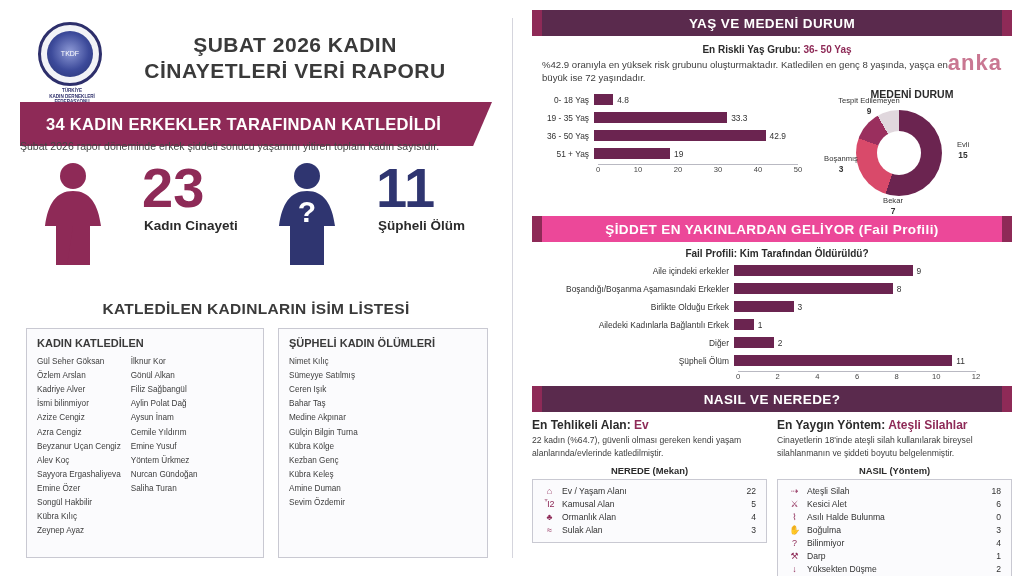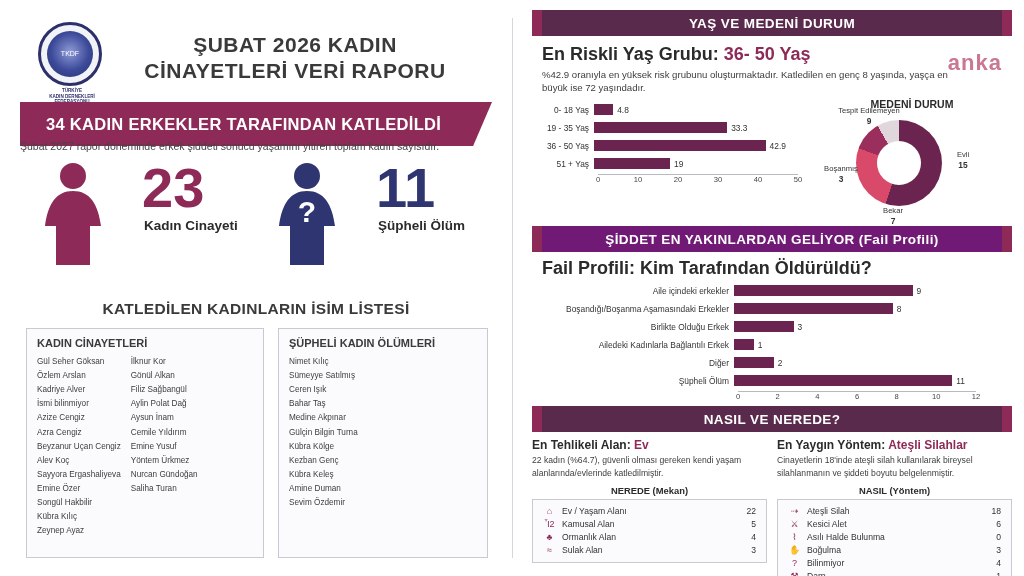--- a/index.html
+++ b/index.html
@@ -86,31 +86,31 @@
 
   
   .right { position:absolute; left:520px; top:0; width:504px; height:408px; padding:10px 12px; }
 
   .sec-header {
     height:26px; color:#fff; font-size:13.5px; font-weight:bold;
     display:flex; align-items:center; justify-content:center;
     letter-spacing:.4px; position:relative;
   }
   .sec-header.v1 { background:#5a2a4d; }
-  .sec-header.v2 { background:#701a75; }
+  .sec-header.v2 { background:#ec4899; }
   .sec-header.v3 { background:#5a2a4d; }
   .sec-header .sidecap { position:absolute; top:0; bottom:0; width:10px; background:#8e2a57; }
   .sec-header .sidecap.l { left:0; } .sec-header .sidecap.r { right:0; }
 
   .anka {
     position:absolute; right:22px; top:50px;
     font-size:22px; font-weight:bold; color:#c0607f; opacity:.85; letter-spacing:1px;text-align:center;
   }
 
-  .lead { font-size:18px; font-weight:bold; color:#2b2b2b; margin:8px 0 3px 10px; }
+  .lead { font-size:10px; font-weight:bold; color:#2b2b2b; margin:8px 0 3px 10px;text-align:center; }
   .lead .hl { color:#8e2a57; }
   .lead2 { font-size:9.6px; color:#3d3d3d; margin:0 0 0 10px; width:430px; line-height:1.38; }
 
   .chart-title { font-size:10.5px; font-weight:bold; text-align:center; color:#2b2b2b; }
 
   
   .hbars { font-size:8.4px; }
   .hrow { display:flex; align-items:center; height:15px; margin-bottom:3px; }
   .hrow .lbl { text-align:right; padding-right:5px; font-size:8.4px; color:#333; }
   .hrow .bar { background:#6b2450; height:11px; }
@@ -160,21 +160,21 @@
       </div>
       <div class="logo-caption">TÜRKİYE<br>KADIN DERNEKLERİ<br>FEDERASYONU</div>
     </div>
 
     <div class="title-block">
       <div class="t1">ŞUBAT 2026 KADIN</div>
       <div class="t2">CİNAYETLERİ VERİ RAPORU</div>
     </div>
 
     <div class="banner">34 KADIN ERKEKLER TARAFINDAN KATLEDİLDİ</div>
-    <div class="subnote">Şubat  2027 rapor döneminde erkek şiddeti sonucu yaşamını yitiren toplam kadın sayısıdır.</div>
+    <div class="subnote">Şubat  2026 rapor döneminde erkek şiddeti sonucu yaşamını yitiren toplam kadın sayısıdır.</div>
 
     <div class="figures">
 
       <div class="fig-group g1">
         <svg class="fig-svg" viewBox="0 0 78 108">
           <circle cx="39" cy="16" r="13" fill="#8e2a57"></circle>
           <path d="M39 31 C22 31 14 44 11 66 L22 66 L22 105 L56 105 L56 66 L67 66 C64 44 56 31 39 31 Z" fill="#8e2a57"></path>
           <path d="M22 66 L39 66 L33 105 L22 105 Z" fill="#8e2a57"></path>
         </svg>
         <div class="fig-txt">
@@ -194,21 +194,21 @@
           <div class="fig-label">Şüpheli Ölüm</div>
         </div>
       </div>
 
     </div>
 
     <div class="list-title">KATLEDİLEN KADINLARIN İSİM LİSTESİ</div>
 
     <div class="lists">
       <div class="list-box box1">
-        <h4>KADIN CİNAYETLERİ</h4>
+        <h4>KADIN KATLEDİLEN</h4>
         <div class="cols">
           <div class="col" id="l1c1">
               <span>Gül Seher Göksan</span>
               <span>Özlem Arslan</span>
               <span>Kadriye Alver</span>
               <span>İsmi bilinmiyor</span>
               <span>Azize Cengiz</span>
               <span>Azra Cengiz</span>
               <span>Beyzanur Uçan Cengiz</span>
               <span>Alev Koç</span>

